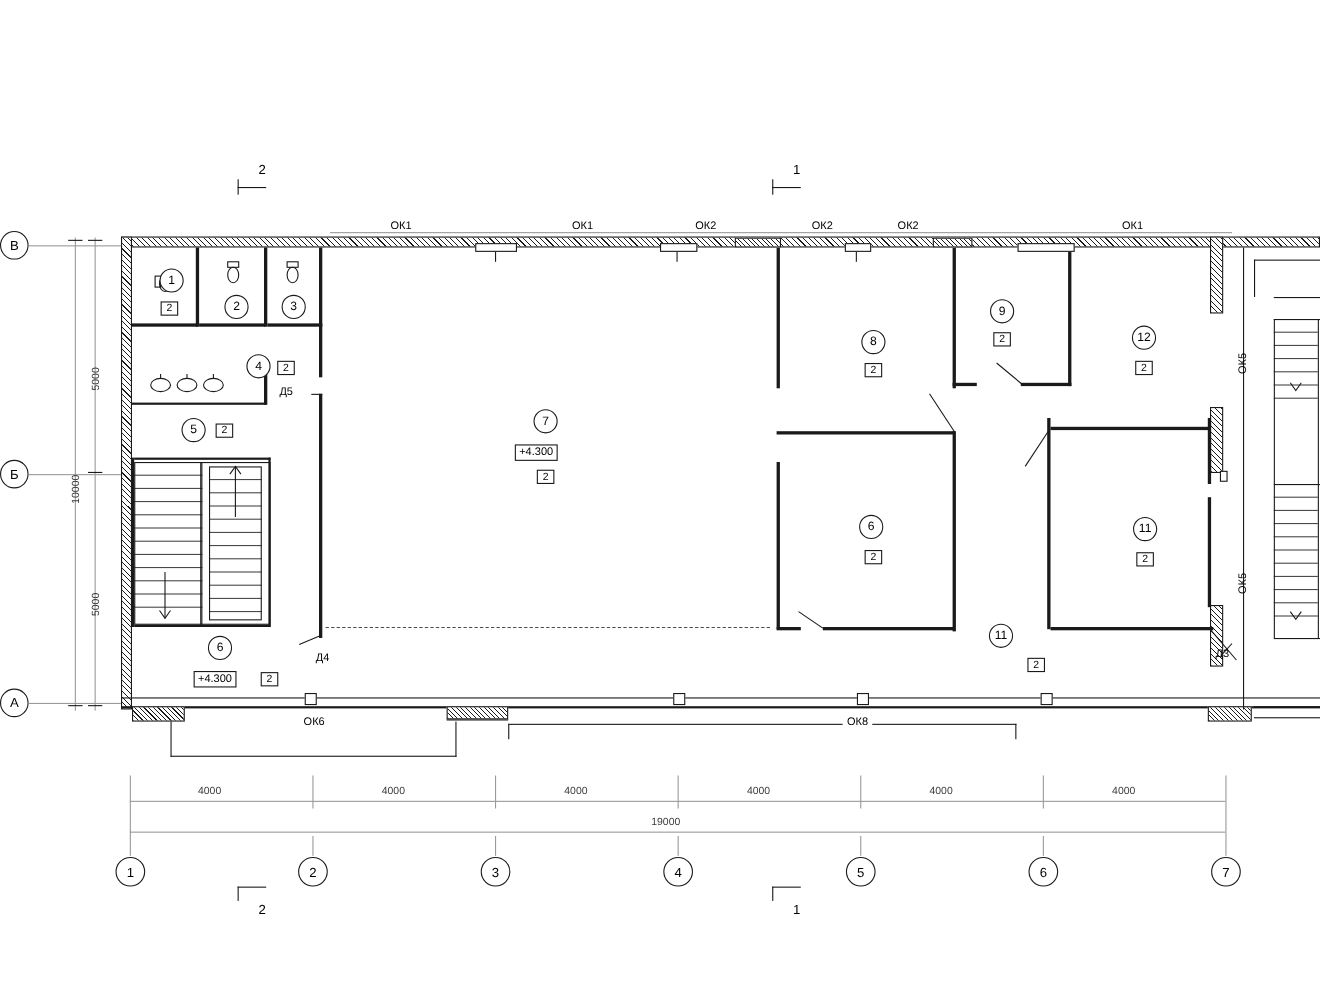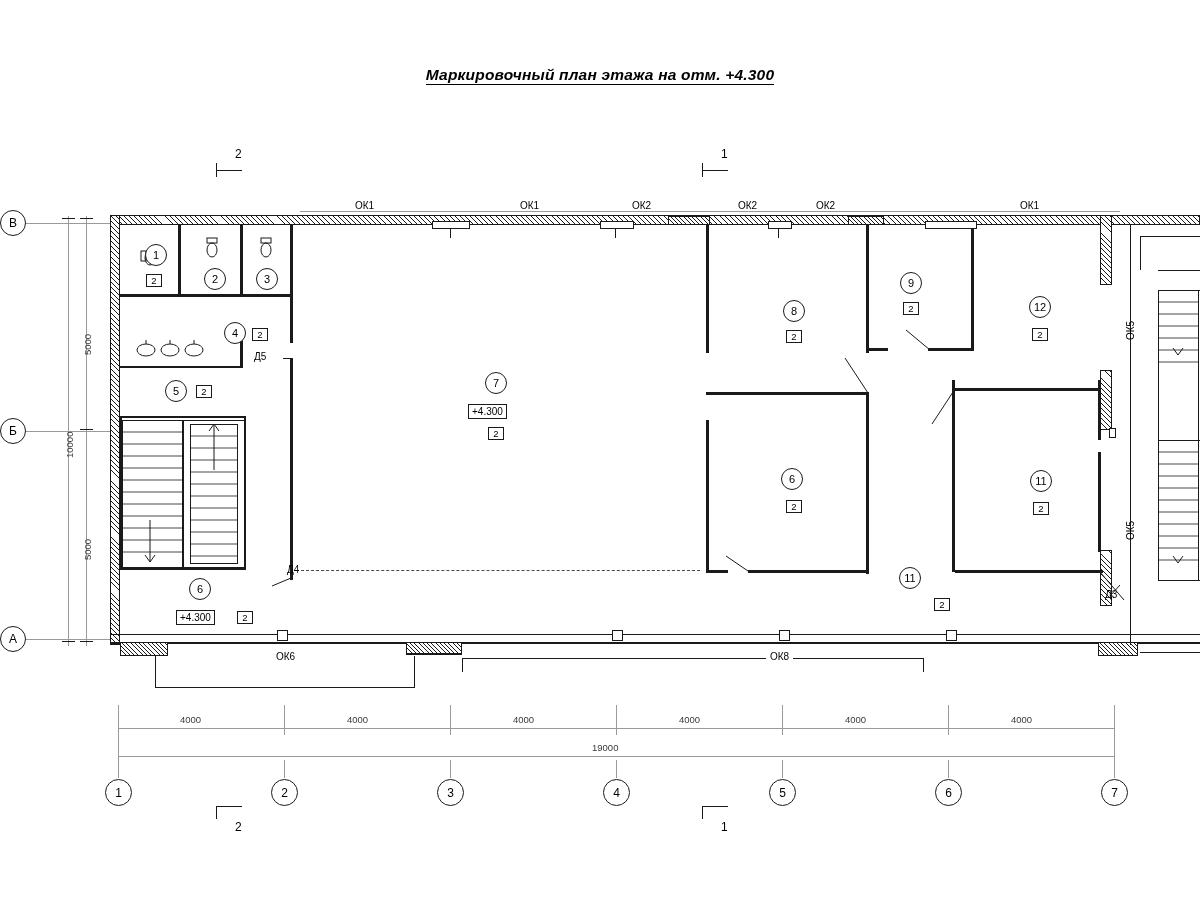--- a/index.html
+++ b/index.html
@@ -139,23 +139,20 @@
     width: 1200px;
     height: 900px;
     pointer-events: none;
   }
 </style>
 </head>
 <body>
 
 <div id="sheet">
 
-  <div class="title">
-    <span>Маркировочный план этажа на отм. +4.300</span>
-  </div>
 
   <div class="lbl" style="left:235px; top:148px; font-size:12px;">2</div>
   <div class="ln" style="left:216px; top:170px; width:26px; height:1px;"></div>
   <div class="ln" style="left:216px; top:163px; width:1px; height:14px;"></div>
 
   <div class="lbl" style="left:721px; top:148px; font-size:12px;">1</div>
   <div class="ln" style="left:702px; top:170px; width:26px; height:1px;"></div>
   <div class="ln" style="left:702px; top:163px; width:1px; height:14px;"></div>
 
   <div class="ln" style="left:216px; top:806px; width:26px; height:1px;"></div>
@@ -384,21 +381,21 @@
   <div class="ln" style="left:155px; top:687px; width:260px; height:1px;"></div>
   <div class="ln" style="left:414px; top:656px; width:1px; height:32px;"></div>
   <div class="ln" style="left:406px; top:654px; width:56px; height:1px;"></div>
 
   <div class="ln" style="left:462px; top:658px; width:462px; height:1px;"></div>
   <div class="ln" style="left:462px; top:658px; width:1px; height:14px;"></div>
   <div class="ln" style="left:923px; top:658px; width:1px; height:14px;"></div>
   <div class="lbl" style="left:766px; top:652px; background:#fff; padding:0 4px;">ОК8</div>
 
   <div class="lbl" style="left:254px; top:352px;">Д5</div>
-  <div class="lbl" style="left:287px; top:565px;">Д4</div>
+  <div class="lbl" style="left:287px; top:594px;">Д4</div>
   <div class="lbl" style="left:1105px; top:590px;">Д3</div>
 
   <div class="circ" style="left:145px; top:244px; width:22px; height:22px;">
     <span>1</span>
   </div>
   <div class="boxnum" style="left:146px; top:274px; width:16px; height:13px;">
     <span>2</span>
   </div>
 
   <div class="circ" style="left:204px; top:268px; width:22px; height:22px;">

